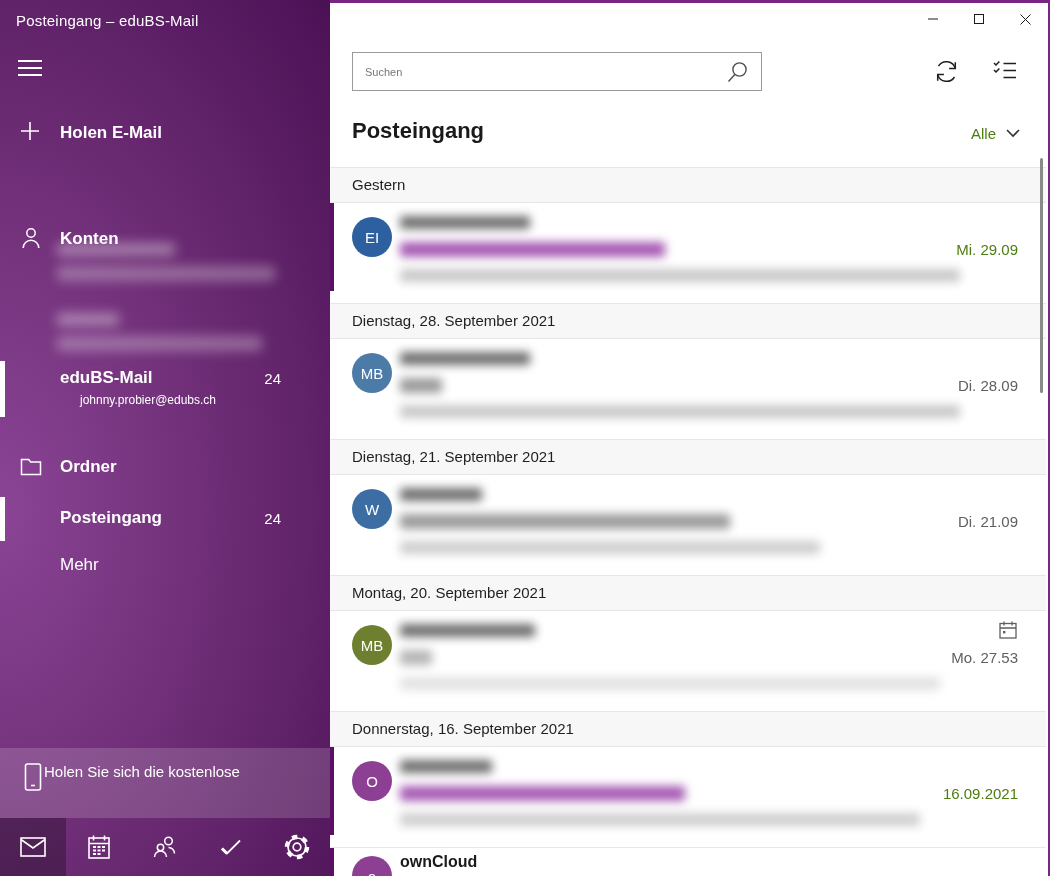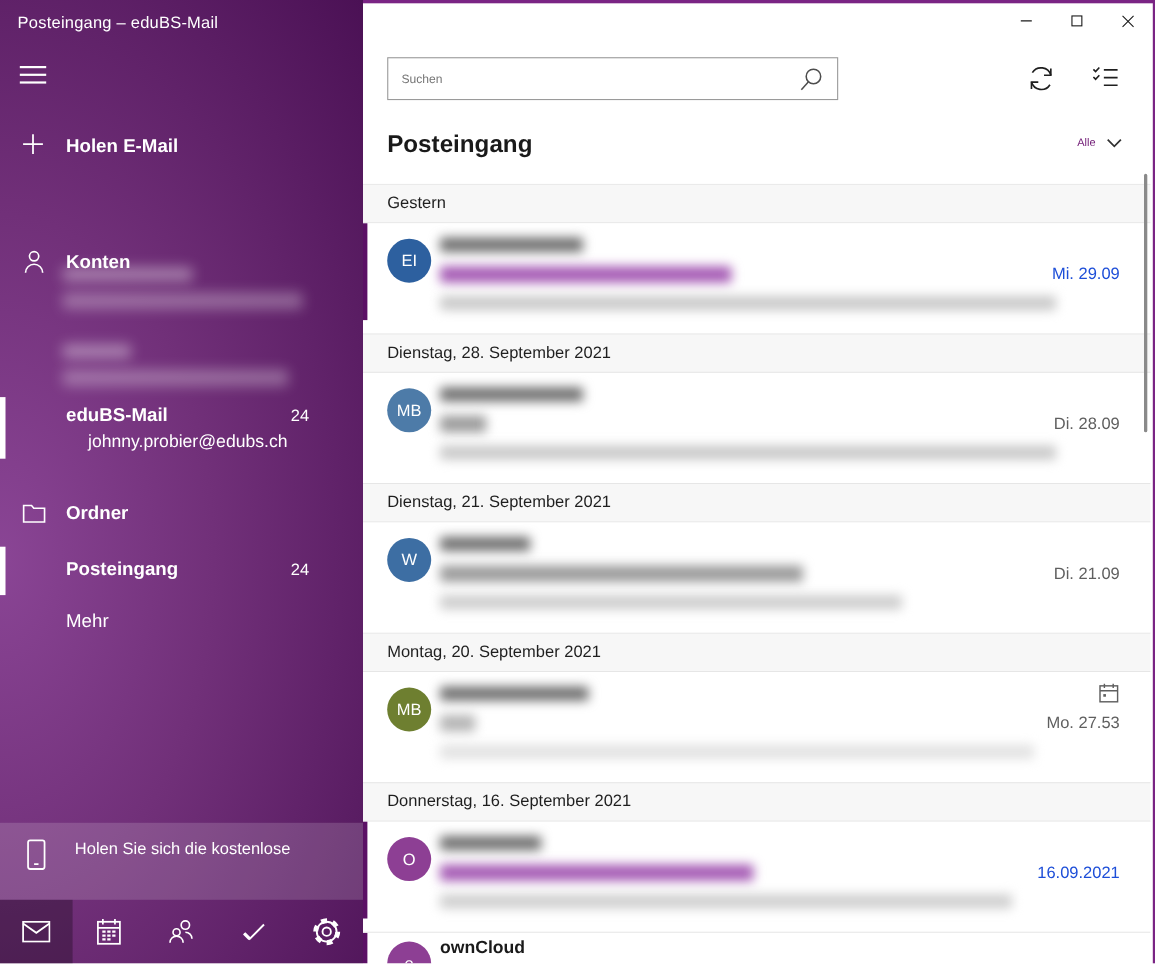--- a/index.html
+++ b/index.html
@@ -20,26 +20,26 @@
   .sb-title { position:absolute; left:16px; top:12px; font-size:15px; letter-spacing:.2px; }
   .burger { position:absolute; left:18px; top:60px; width:24px; height:20px; cursor:pointer; }
   .burger span { display:block; width:24px; height:2px; background:#fff; margin-bottom:5px; }
   .sb-row { position:absolute; left:0; width:330px; display:flex; align-items:center; }
   .sb-ic { position:absolute; left:20px; top:0; }
   .sb-label { position:absolute; left:60px; font-size:17px; font-weight:600; }
   .sb-label.normal { font-weight:400; }
   .sb-count { position:absolute; right:49px; font-size:15px; font-weight:400; }
   .sel-bar { position:absolute; left:0; width:5px; background:#fff; }
   .blurbar { position:absolute; filter:blur(6px); border-radius:3px; }
-  .acct-email { position:absolute; left:60px; font-size:16px; font-weight:400;padding-left:20px; }
+  .acct-email { position:absolute; left:60px; font-size:12px; font-weight:400;padding-left:20px; }
   .promo {
     position:absolute; left:0; top:748px; width:330px; height:70px;
     background:rgba(255,255,255,0.16); cursor:pointer;
   }
-  .promo-text { position:absolute; left:68px; top:12px; font-size:15px; line-height:24px; }
+  .promo-text { position:absolute; left:44px; top:12px; font-size:15px; line-height:24px; }
   .navbar { position:absolute; left:0; top:818px; width:330px; height:58px; display:flex; }
   .nav-tile { width:66px; height:58px; display:flex; align-items:center; justify-content:center; cursor:pointer; }
   .nav-tile.sel { background:rgba(0,0,0,0.28); }
   svg { display:block; }
 
   
   .main {
     position:absolute; left:330px; top:0; width:720px; height:876px;
     background:#fff; border-top:3px solid #7a2484; border-right:2px solid #7a2484;
   }
@@ -47,39 +47,39 @@
   .win-btn { width:46px; height:32px; display:flex; align-items:center; justify-content:center; cursor:pointer; }
   .search-box {
     position:absolute; left:22px; top:49px; width:410px; height:39px;
     border:1px solid #9a9a9a; background:#fff; display:flex; align-items:center;
     padding:0 12px;
   }
   .search-ph { flex:1; font-size:11px; color:#767676; }
   .top-ic { position:absolute; top:55px; cursor:pointer; }
   .hdr { position:absolute; left:22px; top:115px; font-size:22px; font-weight:700; color:#1a1a1a; }
   .filter { position:absolute; right:28px; top:122px; display:flex; align-items:center; gap:10px; cursor:pointer; }
-  .filter-label { font-size:10px; color:#701a75; }
+  .filter-label { font-size:15px; color:#4d7c0f; }
 
   .list { position:absolute; left:0; top:164px; width:716px; height:709px; overflow:hidden; }
   .band {
     height:36px; background:#f7f7f7; border-top:1px solid #e6e6e6; border-bottom:1px solid #e6e6e6;
     line-height:34px; padding-left:22px; font-size:15px; color:#1f1f1f;
   }
   .row { position:relative; height:100px; background:#fff; cursor:pointer; }
   .accent { position:absolute; left:0; top:0; width:4px; height:88px; background:#5b1065; }
   .avatar {
     position:absolute; left:22px; top:14px; width:40px; height:40px; border-radius:50%;
     color:#fff; font-size:15px; display:flex; align-items:center; justify-content:center;
   }
   .bl { position:absolute; left:70px; filter:blur(5px); border-radius:2px; }
   .l1 { top:13px; height:13px; }
   .l2 { top:39px; height:15px; }
   .l3 { top:66px; height:13px; }
   .date { position:absolute; right:28px; top:38px; font-size:15px; color:#5f5f5f; white-space:nowrap; }
-  .date.unread { color:#1d4ed8; }
+  .date.unread { color:#4d7c0f; }
   .cal-flag { position:absolute; right:28px; top:9px; }
   .row.cutoff { height:34px; border-top:1px solid #e8e8e8; overflow:hidden; }
   .row.cutoff .accent { height:29px; }
   .row.cutoff .avatar { top:8px; }
   .sender-visible { position:absolute; left:70px; top:5px; font-size:16px; font-weight:700; color:#1a1a1a; }
 
   .scrollbar { position:absolute; right:5px; top:155px; width:3px; height:235px; background:#8a8a8a; border-radius:2px; }
 </style>
 </head>
 <body>

